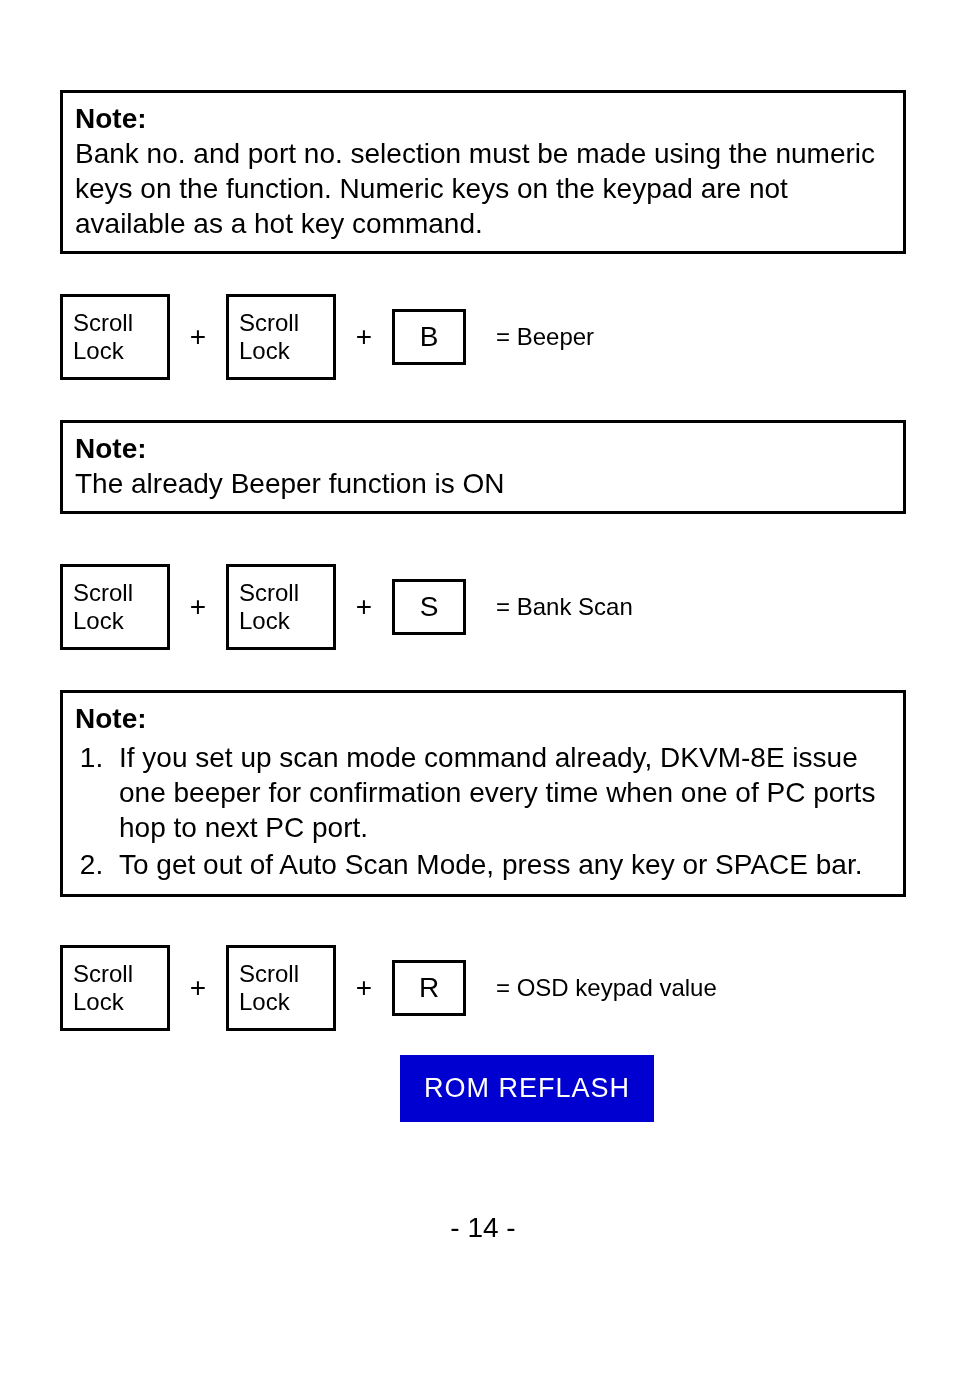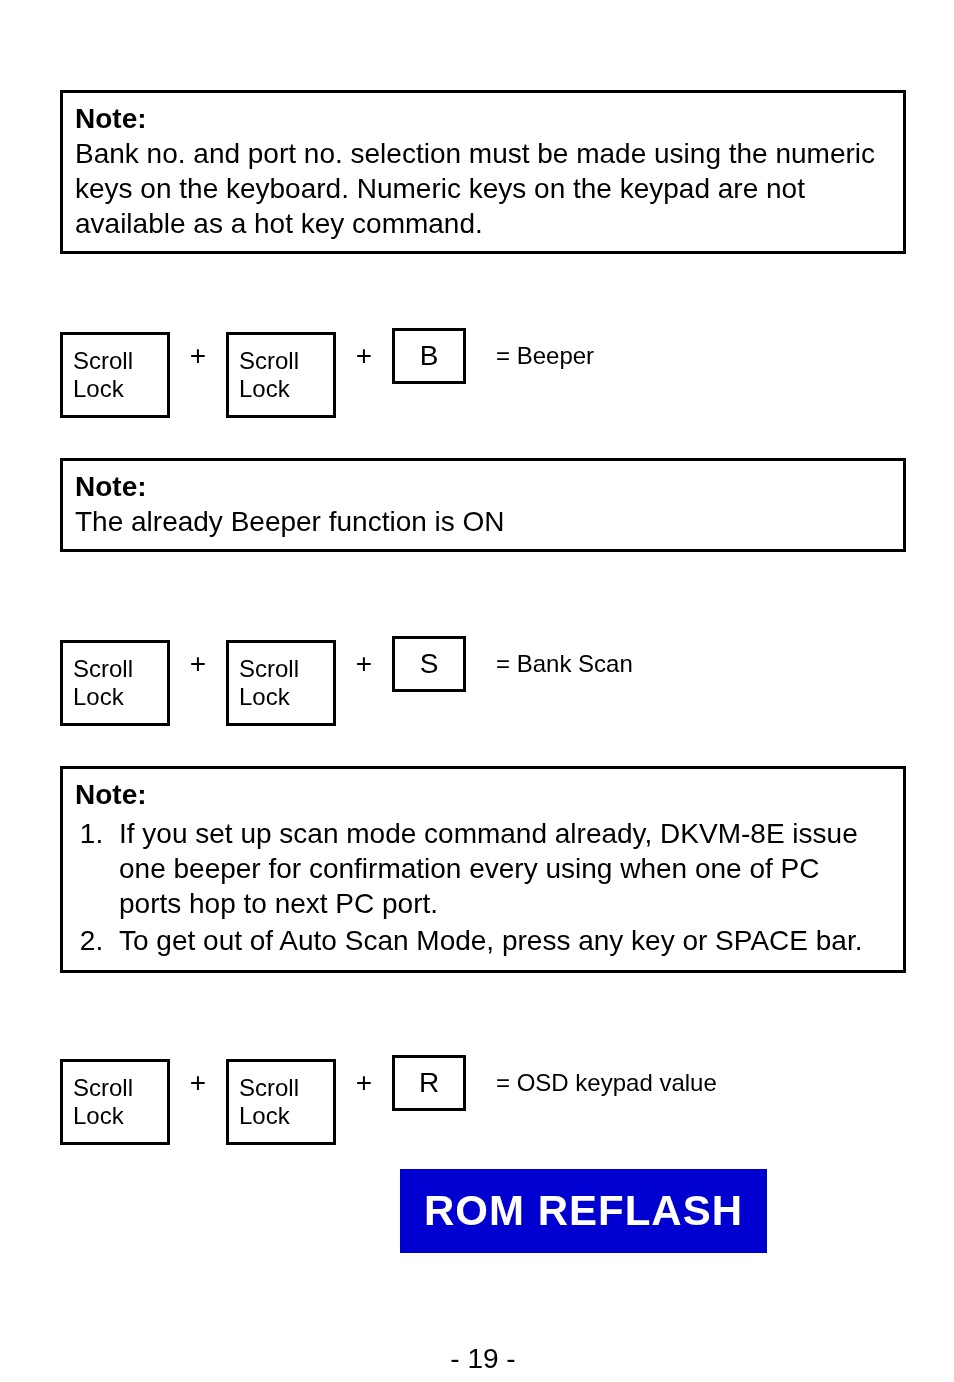--- a/index.html
+++ b/index.html
@@ -47,61 +47,60 @@
     box-sizing: border-box;
     font-size: 24px;
     line-height: 1.15;
   }
   .key-scroll {
     width: 110px;
     height: 86px;
     text-align: left;
     justify-content: flex-start;
     padding: 8px 10px;
-    margin-top: 38px;
   }
   .key-letter {
     width: 74px;
     height: 56px;
     font-size: 28px;
   }
   .plus {
     font-size: 28px;
     width: 20px;
     text-align: center;
   }
   .equals {
     font-size: 24px;
     margin-left: 12px;
   }
   .rom-banner {
     background: #0000d0;
     color: #fff;
-    font-weight: bold;
-    font-size: 42px;
+    font-weight: normal;
+    font-size: 27px;
     padding: 18px 24px;
     display: inline-block;
     letter-spacing: 1px;
     margin-left: 340px;
     margin-top: -6px;
   }
   .page-num {
     text-align: center;
     font-size: 28px;
     margin-top: 90px;
   }
 </style>
 </head>
 <body>
 
 <div class="page">
 
   <div class="note-box">
     <span class="note-title">Note:</span><br>
-    <span>Bank no. and port no. selection must be made using the numeric keys on the keyboard. Numeric keys on the keypad are not available as a hot key command.</span>
+    <span>Bank no. and port no. selection must be made using the numeric keys on the function. Numeric keys on the keypad are not available as a hot key command.</span>
   </div>
 
   <div class="row">
     <div class="key key-scroll">
         <span>Scroll Lock</span>
       </div>
     <div class="plus">+</div>
     <div class="key key-scroll">
         <span>Scroll Lock</span>
       </div>
@@ -124,35 +123,35 @@
         <span>Scroll Lock</span>
       </div>
     <div class="plus">+</div>
     <div class="key key-letter">S</div>
     <div class="equals">= Bank Scan</div>
   </div>
 
   <div class="note-box">
     <span class="note-title">Note:</span>
     <ol>
-      <li>If you set up scan mode command already, DKVM-8E issue one beeper for confirmation every using when one of PC ports hop to next PC port.</li>
+      <li>If you set up scan mode command already, DKVM-8E issue one beeper for confirmation every time when one of PC ports hop to next PC port.</li>
       <li>To get out of Auto Scan Mode, press any key or SPACE bar.</li>
     </ol>
   </div>
 
   <div class="row" style="margin-top:48px; margin-bottom:30px;">
     <div class="key key-scroll">
         <span>Scroll Lock</span>
       </div>
     <div class="plus">+</div>
     <div class="key key-scroll">
         <span>Scroll Lock</span>
       </div>
     <div class="plus">+</div>
     <div class="key key-letter">R</div>
     <div class="equals">= OSD keypad value</div>
   </div>
 
   <div class="rom-banner">ROM   REFLASH</div>
 
-  <div class="page-num">- 19 -</div>
+  <div class="page-num">- 14 -</div>
 
 </div>
 
 </body></html>

